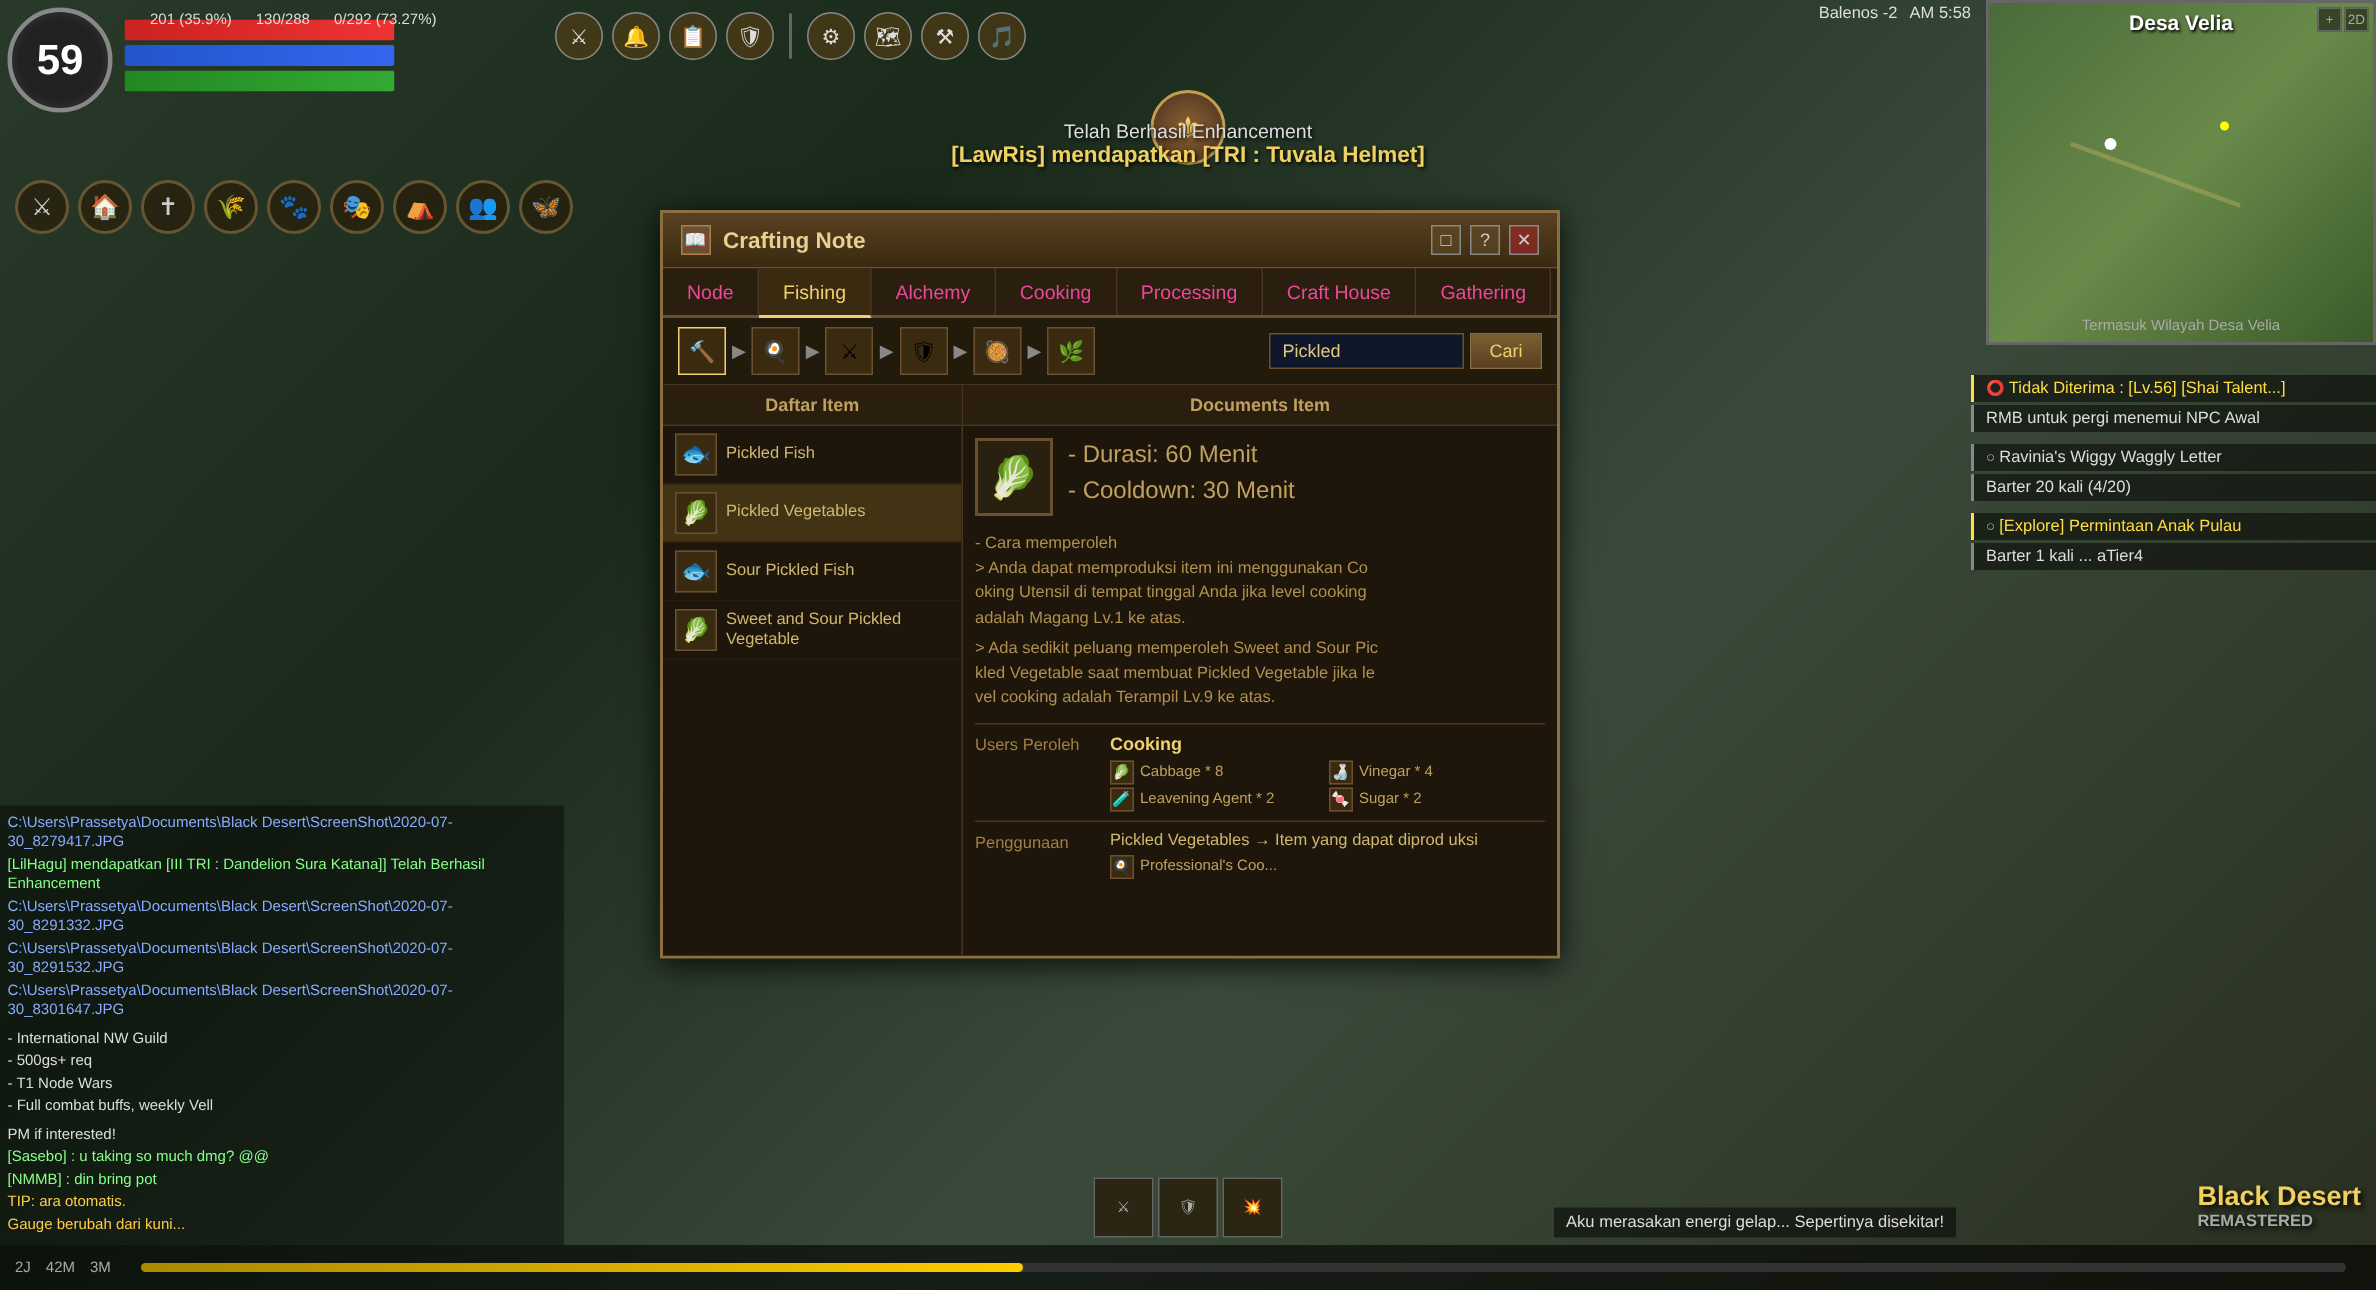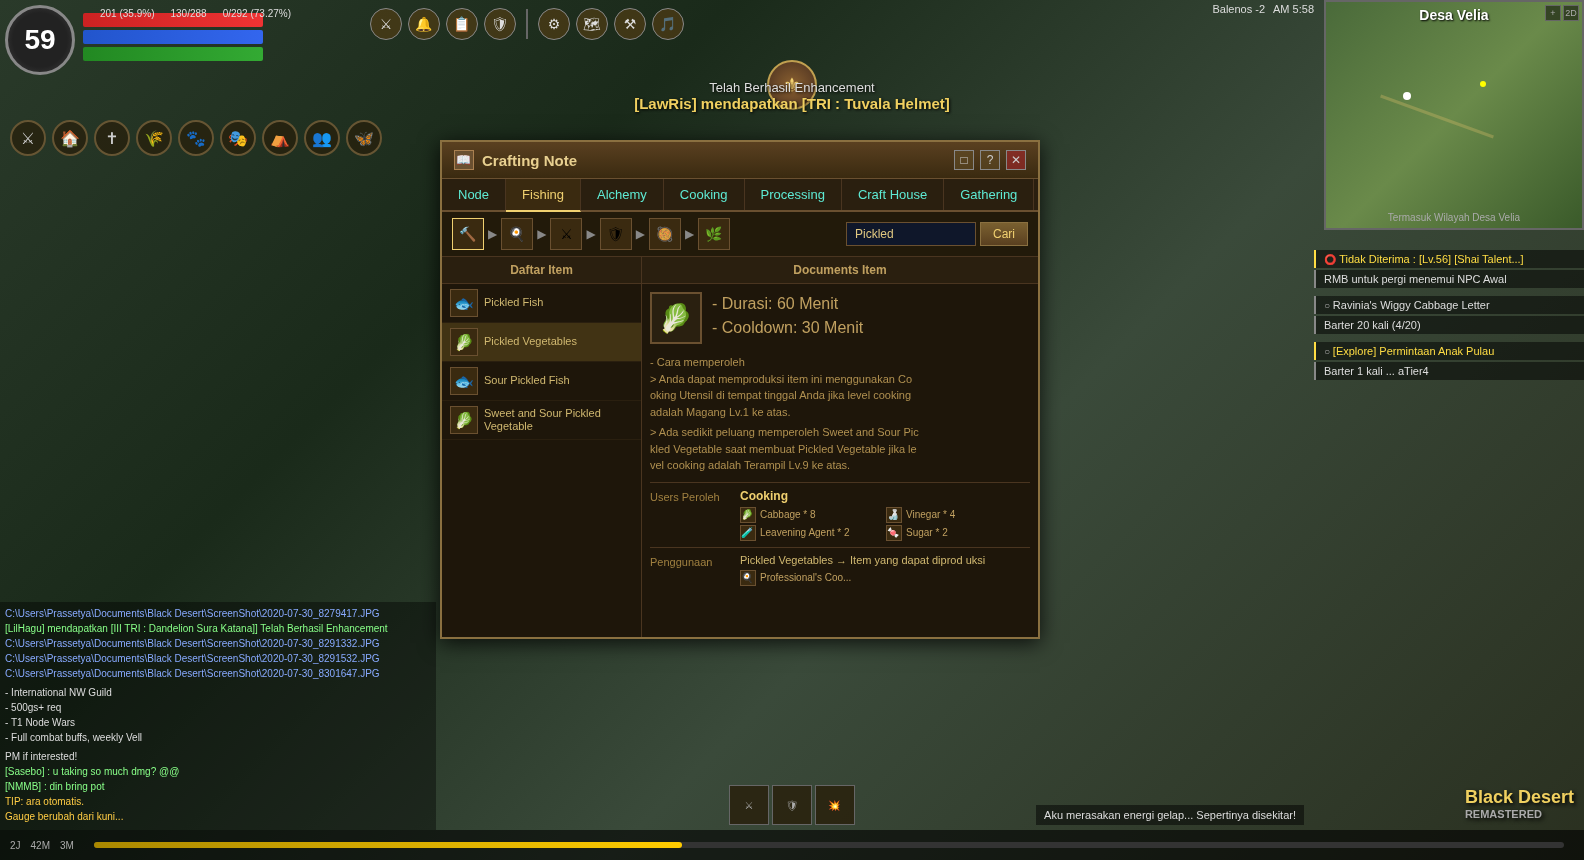--- a/index.html
+++ b/index.html
@@ -150,21 +150,21 @@
       border-left: 2px solid #888;
       margin-bottom: 2px;
     }
     .quest-item.highlighted { border-left-color: #ffdd44; color: #ffdd44; }
 
     
     .chat-panel {
       position: absolute;
       bottom: 30px;
       left: 0;
-      width: 436px;
+      width: 376px;
       background: rgba(0,0,0,0.4);
       color: #aaa;
       font-size: 10px;
       padding: 5px;
       max-height: 300px;
     }
     .chat-line { margin-bottom: 2px; line-height: 1.3; }
     .chat-line.system { color: #88aaff; }
     .chat-line.player { color: #88ff88; }
     .chat-line.tip { color: #ffcc44; }
@@ -263,21 +263,21 @@
     .modal-btn.close { background: rgba(150,40,40,0.7); }
 
     
     .modal-tabs {
       display: flex;
       background: #2a1f0f;
       border-bottom: 2px solid #6a5030;
     }
     .tab {
       padding: 8px 16px;
-      color: #5eead4;
+      color: #ec4899;
       cursor: pointer;
       font-size: 13px;
       border-right: 1px solid #4a3520;
       white-space: nowrap;
     }
     .tab.active {
       background: #3a2a10;
       color: #f0d070;
       border-bottom: 2px solid #f0d070;
       margin-bottom: -2px;
@@ -620,21 +620,21 @@
 
 <div class="quest-panel">
   <div class="quest-item highlighted">
     <span style="color:#aaa;font-size:10px;">⭕ </span><span>Tidak Diterima : [Lv.56] [Shai Talent...]</span>
   </div>
   <div class="quest-item">
     <span>RMB untuk pergi menemui NPC Awal</span>
   </div>
   <div style="height:6px;"></div>
   <div class="quest-item">
-    <span style="color:#aaa;font-size:10px;">○ </span><span>Ravinia's Wiggy Cabbage Letter</span>
+    <span style="color:#aaa;font-size:10px;">○ </span><span>Ravinia's Wiggy Waggly Letter</span>
   </div>
   <div class="quest-item">
     <span>Barter 20 kali (4/20)</span>
   </div>
   <div style="height:6px;"></div>
   <div class="quest-item highlighted">
     <span style="color:#aaa;font-size:10px;">○ </span><span>[Explore] Permintaan Anak Pulau</span>
   </div>
   <div class="quest-item">
     <span>Barter 1 kali ... aTier4</span>

